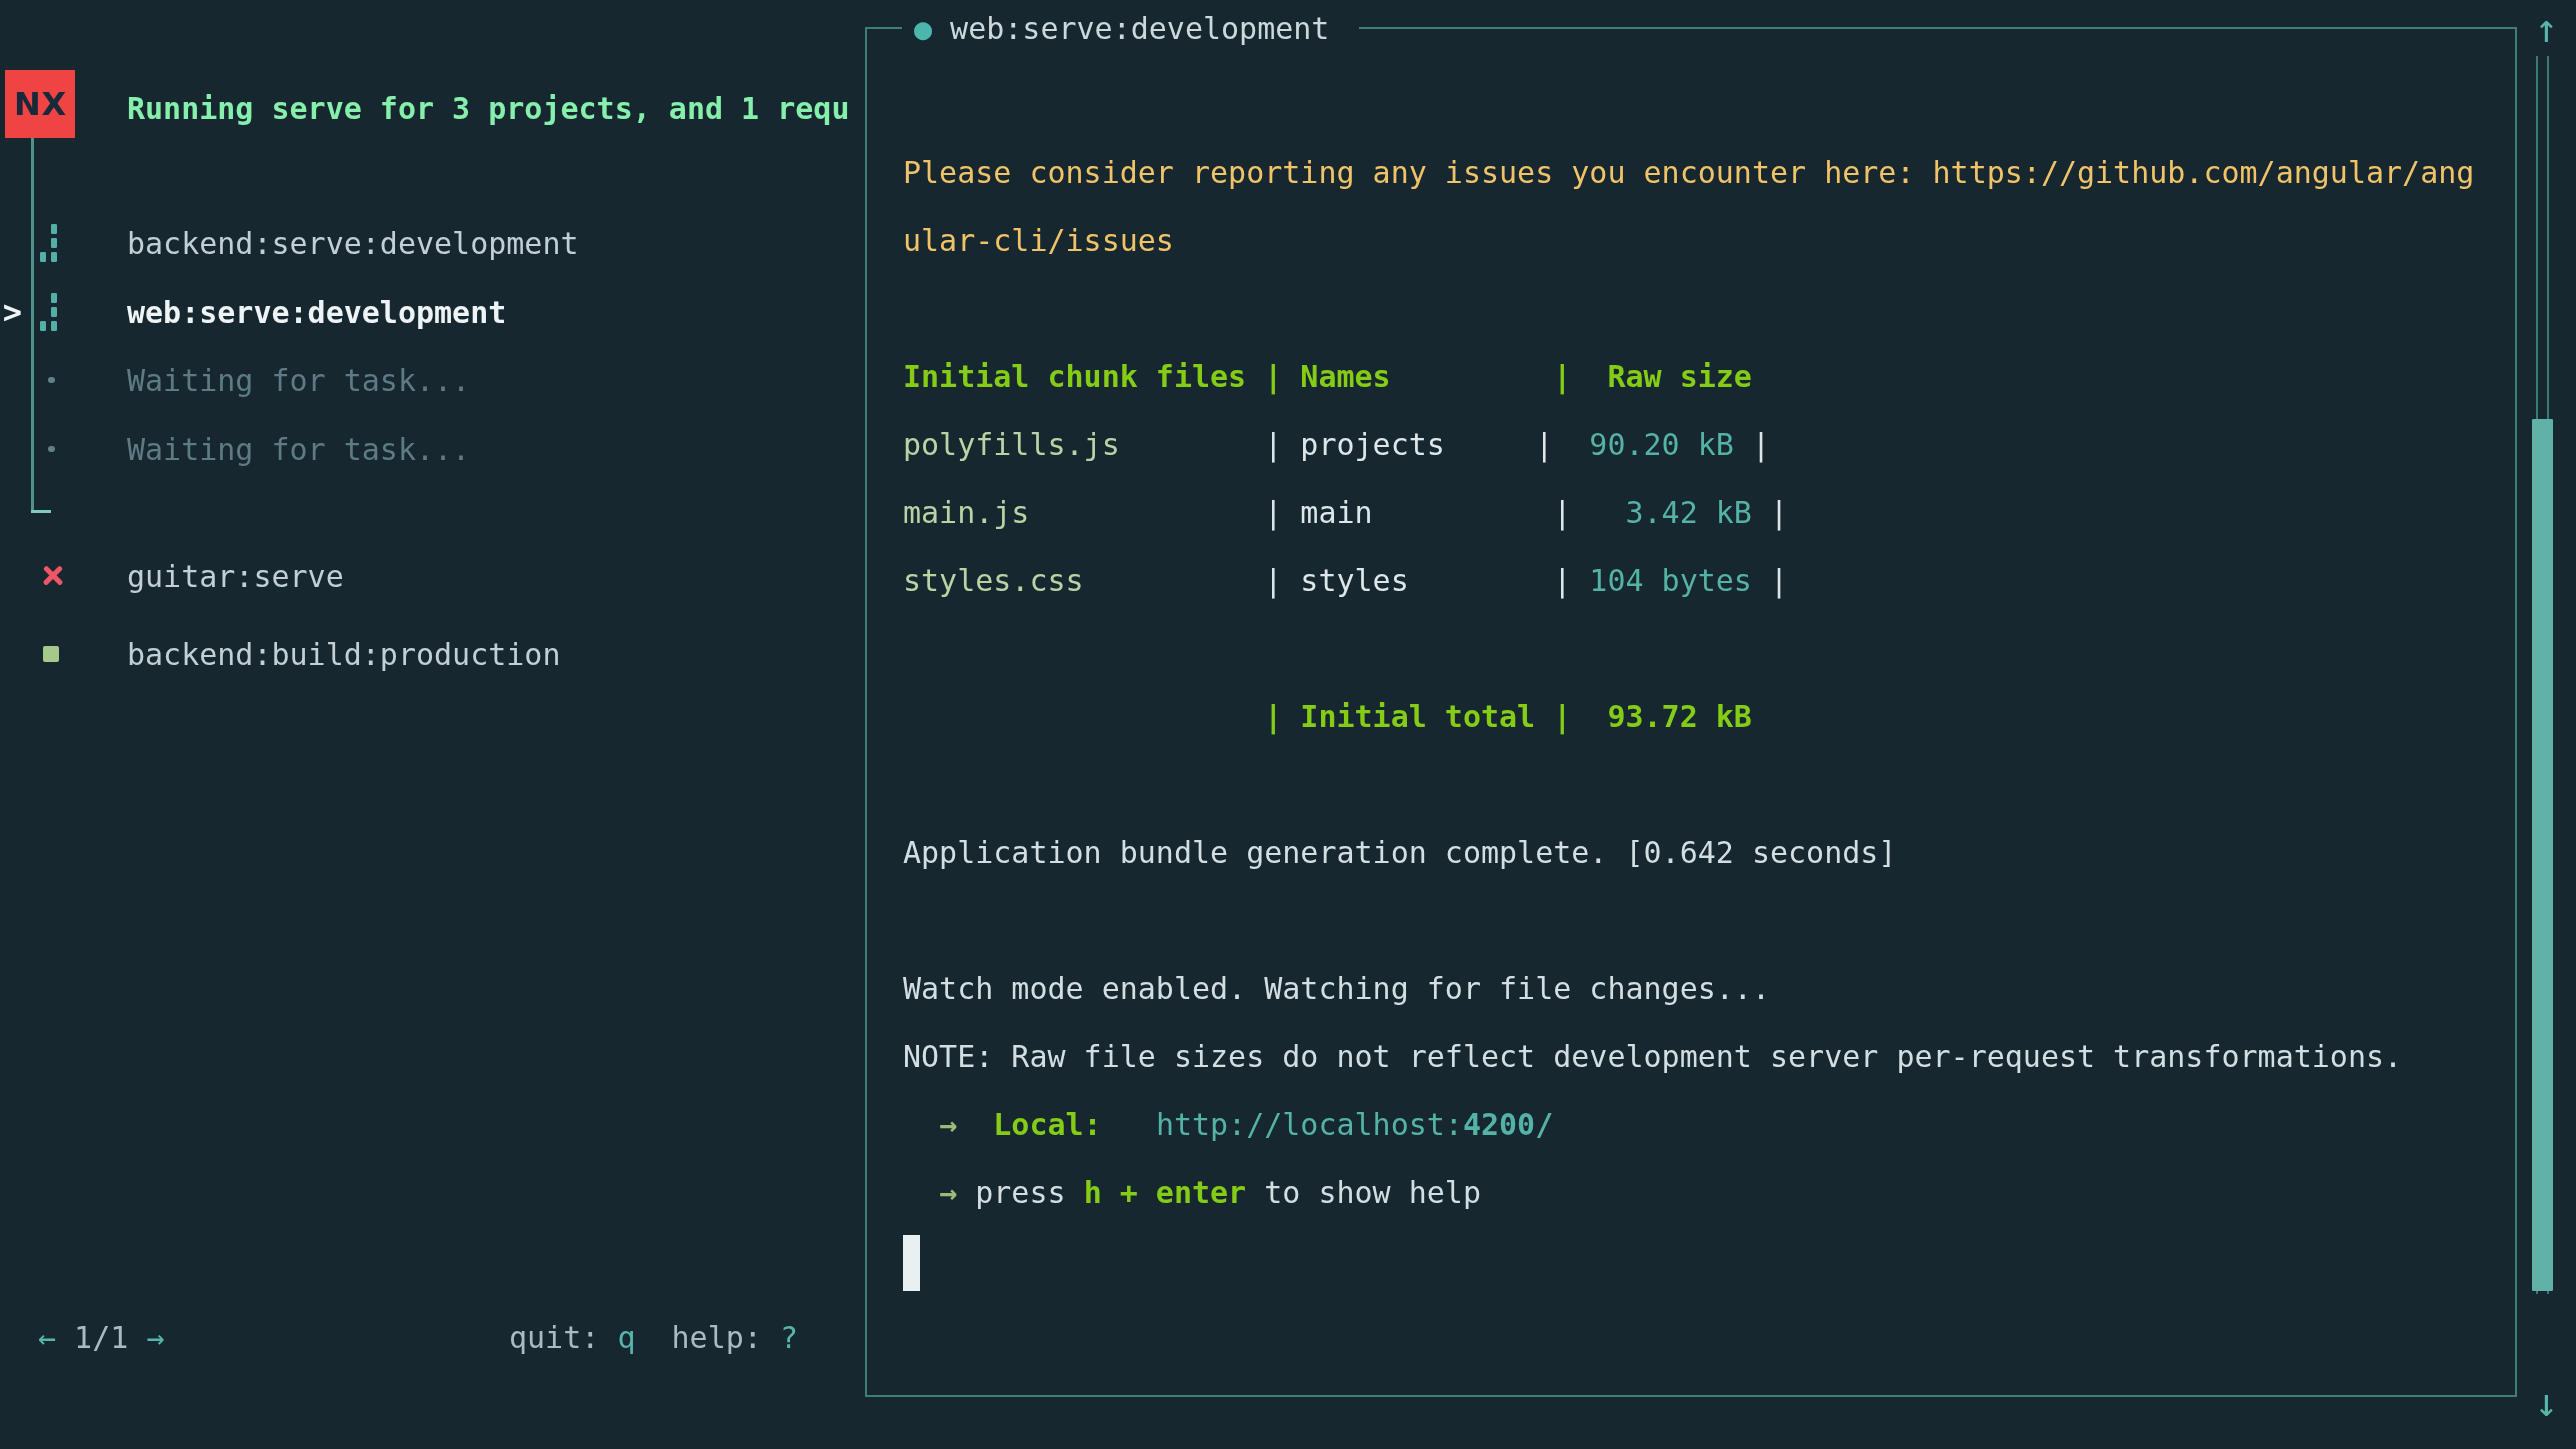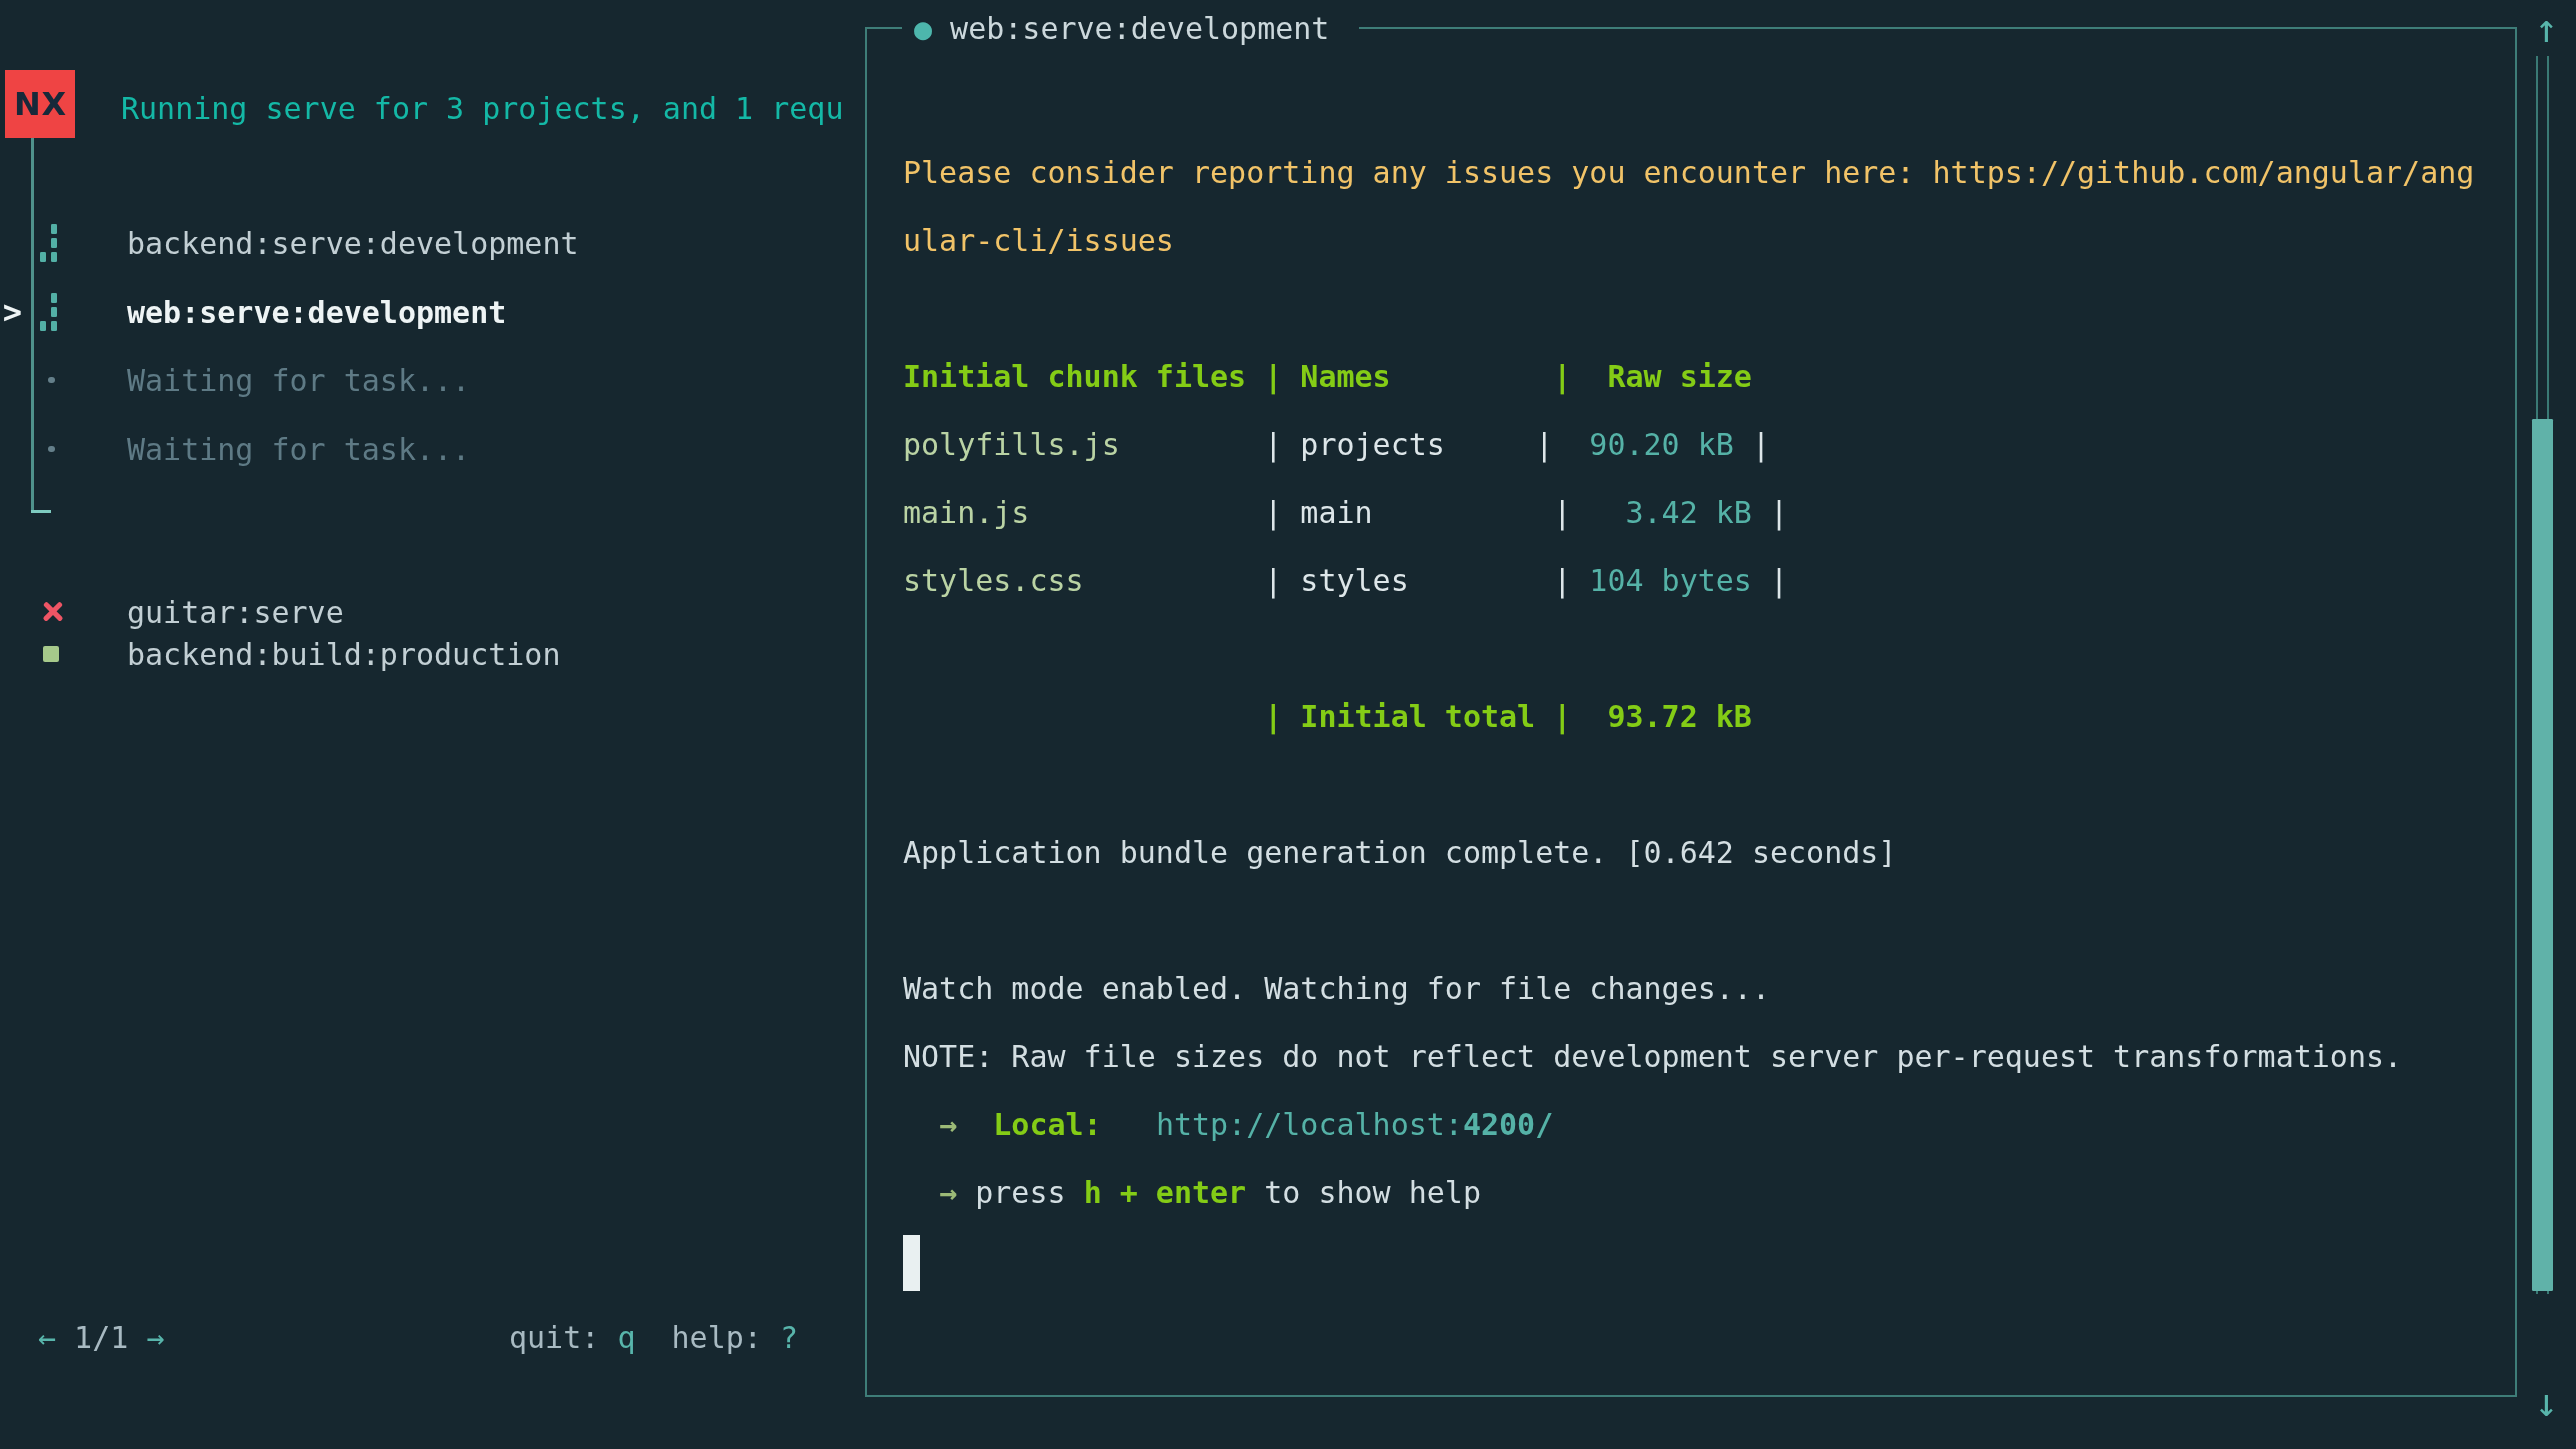--- a/index.html
+++ b/index.html
@@ -13,22 +13,22 @@
 
   
   #sidebar { position:absolute; left:0; top:0; width:865px; height:1449px; overflow:hidden; }
   #nx-logo {
     position:absolute; left:5.4px; top:70px; width:70px; height:68px;
     background:#ef4444; color:#17293a;
     font-family:"DejaVu Sans", sans-serif; font-weight:bold; font-size:32px;
     display:flex; align-items:center; justify-content:center; letter-spacing:0.7px;
   }
   #sidebar-title {
-    position:absolute; left:121px; top:82px; height:54px; line-height:54px;
-    font-weight:normal; color:#14b8a6; white-space:pre; width:738px; overflow:hidden;
+    position:absolute; left:127px; top:82px; height:54px; line-height:54px;
+    font-weight:bold; color:#86efac; white-space:pre; width:738px; overflow:hidden;
   }
   .tree-v { position:absolute; left:31px; top:138px; width:2.7px; height:374px; background:#4f928c; }
   .tree-corner { position:absolute; left:31px; top:510px; width:20px; height:3.4px; background:#7ecbc0; }
 
   .task-row { position:absolute; left:0; width:865px; height:56px; display:flex; align-items:center; }
   .task-caret { position:absolute; left:2.7px; font-weight:bold; color:#eef4f5; font-size:32px; }
   .task-icon-slot { position:absolute; left:39px; width:43px; height:56px; display:flex; align-items:center; justify-content:flex-start; }
   .task-label { position:absolute; left:127px; color:#c2cfd4; white-space:pre; }
   .task-label.selected { font-weight:bold; color:#eef4f5; }
   .task-label.dim { color:#5e7a85; }
@@ -138,21 +138,21 @@
     <span class="task-label dim">Waiting for task...</span>
   </div>
 
   <div class="task-row" style="top:421px;">
     <span class="task-icon-slot">
         <span class="waiting-dot"></span>
       </span>
     <span class="task-label dim">Waiting for task...</span>
   </div>
 
-  <div class="task-row" style="top:584px;padding-left:36px;">
+  <div class="task-row" style="top:548px;padding-left:36px;">
     <span class="task-icon-slot">
         <span class="x-icon">
           <i></i>
           <i></i>
         </span>
       </span>
     <span class="task-label">guitar:serve</span>
   </div>
 
   <div class="task-row" style="top:626px;">

